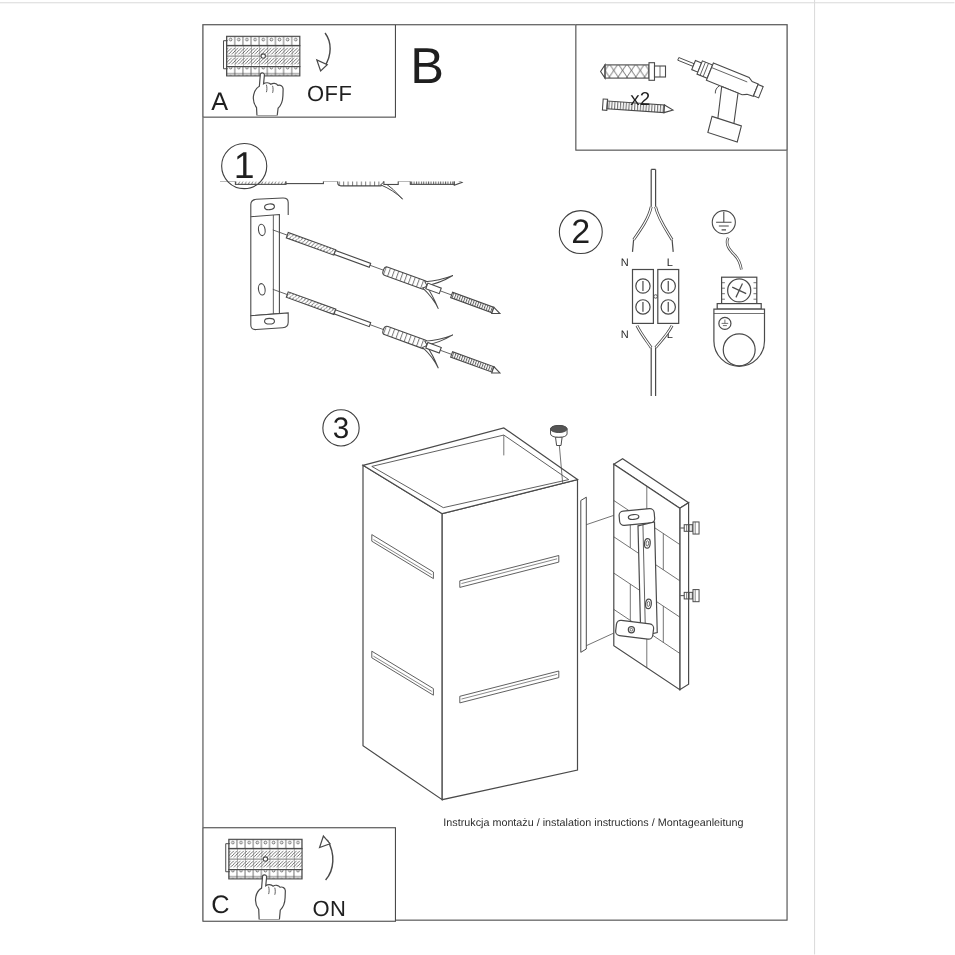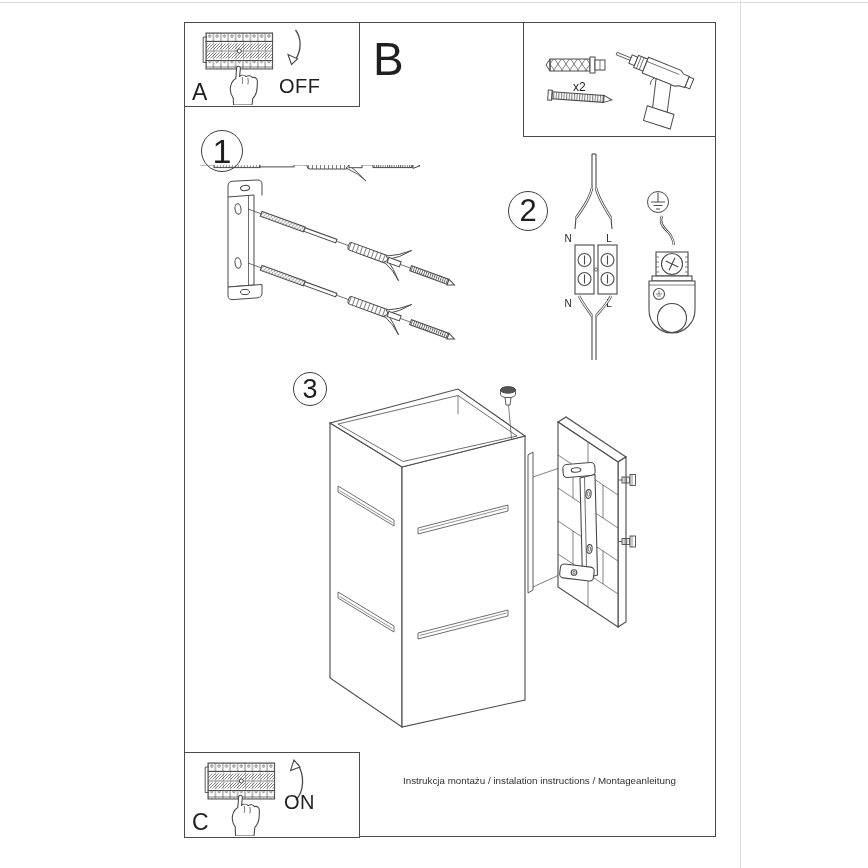--- a/index.html
+++ b/index.html
@@ -10,21 +10,21 @@
   .frame { border:1.5px solid #4a4a4a; }
   .scan-h { height:1px; background:#dcdcdc; }
   .scan-v { width:1px; background:#dcdcdc; }
   .panelbox { border:1.4px solid #4a4a4a; background:#fff; }
   .panelbox svg { position:absolute; left:0; top:0; }
   .corner-letter { position:absolute; left:7px; top:56px; font-size:23px; color:#1f1f1f; }
   .switch-label { position:absolute; font-size:20px; letter-spacing:0.5px; color:#1f1f1f; }
   .big-letter { font-size:46px; color:#1f1f1f; }
   .step-circle { display:flex; align-items:center; justify-content:center;
                  border:1.6px solid #3f3f3f; border-radius:50%; background:#fff; color:#1f1f1f; }
-  .qty { font-size:12px; color:#1f1f1f; }
+  .qty { font-size:17px; color:#1f1f1f; }
   .footer { font-size:9.8px; line-height:15.5px; color:#2e2e2e; }
   svg { display:block; }
   svg text { font-family:"Liberation Sans", sans-serif; fill:#1f1f1f; stroke:none; }
 </style>
 </head>
 <body>
 
 <div class="sheet">
 
   <div class="abs scan-h" style="left:0;top:2px;width:868px;"></div>
@@ -355,20 +355,20 @@
           <path d="M59.2,53 C59.8,55.4 59.8,57.8 59.2,59.8" stroke-width="0.8"></path>
           <path d="M64.8,54 C65.4,56.2 65.4,58.6 64.8,60.4" stroke-width="0.8"></path>
         </g>
         <g>
           <path d="M111,47 C119,38 120,23 112.5,10.5" stroke-width="1.3"></path>
           <path d="M109,7 L105.5,17.5 L115,14 Z" fill="#fff" stroke-width="1.1"></path>
         </g>
       </g>
     </svg>
     <span class="corner-letter">C</span>
-    <span class="switch-label" style="left:99px;top:38px;">ON</span>
+    <span class="switch-label" style="left:99px;top:63px;">ON</span>
   </div>
 
-  <div class="abs footer" style="left:403px;top:773px;">
+  <div class="abs footer" style="left:403px;top:741px;">
     <div>Instrukcja montażu / instalation instructions / Montageanleitung</div>
   </div>
 
 </div>
 
 </body></html>

